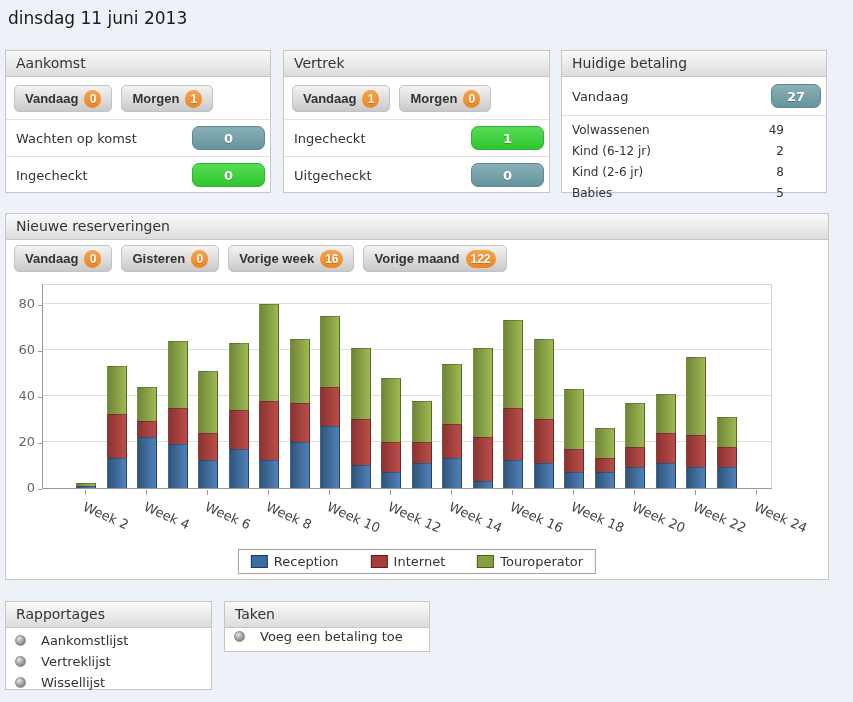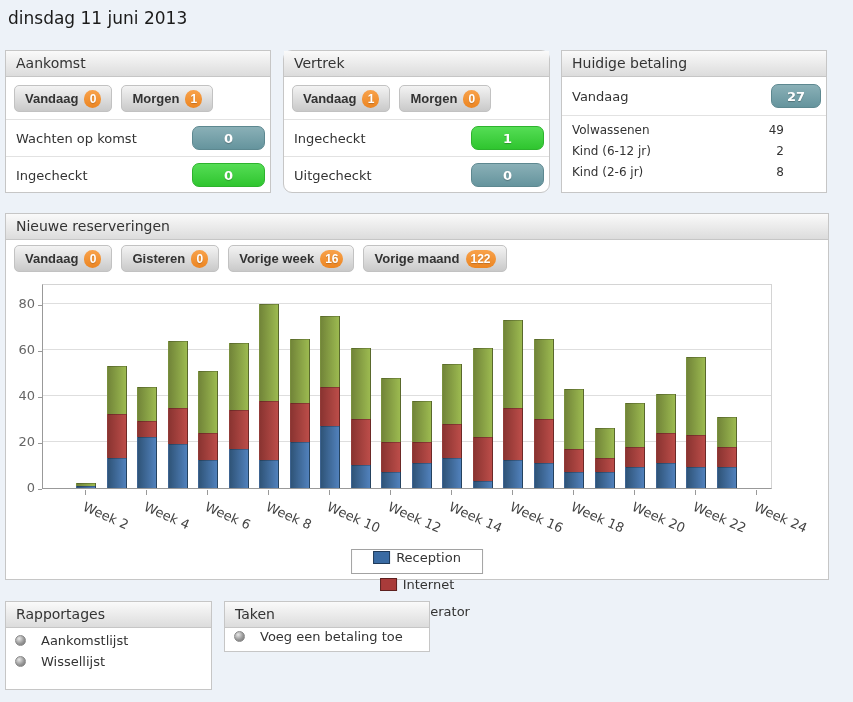--- a/index.html
+++ b/index.html
@@ -49,22 +49,22 @@
   .xtick { position:absolute; width:1px; height:5px; background:#999; }
   .xlab { position:absolute; font-size:13px; color:#444; white-space:nowrap;
           transform:rotate(24deg); transform-origin:left top; }
   .bar { position:absolute; bottom:0; width:20px; display:flex; flex-direction:column-reverse; }
   .seg { width:100%; border:1px solid rgba(0,0,0,.22); border-bottom:none; }
   .seg-0 { background:linear-gradient(90deg,#2f5478,#5181bc); }
   .seg-1 { background:linear-gradient(90deg,#8a3431,#bc4d49); }
   .seg-2 { background:linear-gradient(90deg,#728539,#9cba50); }
 
   .legend { position:absolute; top:265px; left:50%; transform:translateX(-50%);
-            display:flex; align-items:center; gap:12px; height:25px; padding:0 12px;
-            background:#fff; border:1px solid #a2a2a2;flex-direction:column; }
+            display:flex; align-items:center; gap:32px; height:25px; padding:0 12px;
+            background:#fff; border:1px solid #a2a2a2; }
   .legend-item { display:flex; align-items:center; gap:6px; font-size:13px; color:#333; }
   .sw { width:17px; height:13px; border:1px solid rgba(0,0,0,.45); }
 </style>
 </head>
 <body>
 
 <div class="page">
   <div class="page-title">dinsdag 11 juni 2013</div>
 
   <section class="panel" style="left:5px;top:50px;width:266px;height:143px;">
@@ -84,21 +84,21 @@
           <span class="lbl">Wachten op komst</span>
           <span class="badge badge-teal">0</span>
         </div>
         <div class="prow">
           <span class="lbl">Ingecheckt</span>
           <span class="badge badge-green">0</span>
         </div>
       </div>
   </section>
 
-  <section class="panel" style="left:283px;top:50px;width:267px;height:143px;border-radius:9px;">
+  <section class="panel" style="left:283px;top:50px;width:267px;height:143px;">
     <div class="panel-h">Vertrek</div>
     <div class="btnrow">
         <button class="btn">
           <span>Vandaag</span>
           <span class="pill">1</span>
         </button>
         <button class="btn">
           <span>Morgen</span>
           <span class="pill">0</span>
         </button>
@@ -126,20 +126,24 @@
           <span>Volwassenen</span>
           <span class="v">49</span>
         </div>
         <div class="stat">
           <span>Kind (6-12 jr)</span>
           <span class="v">2</span>
         </div>
         <div class="stat">
           <span>Kind (2-6 jr)</span>
           <span class="v">8</span>
+        </div>
+        <div class="stat">
+          <span>Babies</span>
+          <span class="v">5</span>
         </div>
       </div>
   </section>
 
   <section class="panel" style="left:5px;top:213px;width:824px;height:367px;">
     <div class="panel-h">Nieuwe reserveringen</div>
     <div class="btnrow" style="padding-top:5px;">
         <button class="btn">
           <span>Vandaag</span>
           <span class="pill">0</span>
@@ -326,20 +330,24 @@
 
   <section class="panel" style="left:5px;top:601px;width:207px;height:89px;">
     <div class="panel-h">Rapportages</div>
     <div style="padding-top:2px;">
         <div class="litem ">
           <span class="bullet"></span>
           <span>Aankomstlijst</span>
         </div>
         <div class="litem ">
           <span class="bullet"></span>
+          <span>Vertreklijst</span>
+        </div>
+        <div class="litem ">
+          <span class="bullet"></span>
           <span>Wissellijst</span>
         </div>
       </div>
   </section>
 
   <section class="panel" style="left:224px;top:601px;width:206px;height:51px;">
     <div class="panel-h">Taken</div>
     <div>
         <div class="litem taken-item">
           <span class="bullet"></span>

